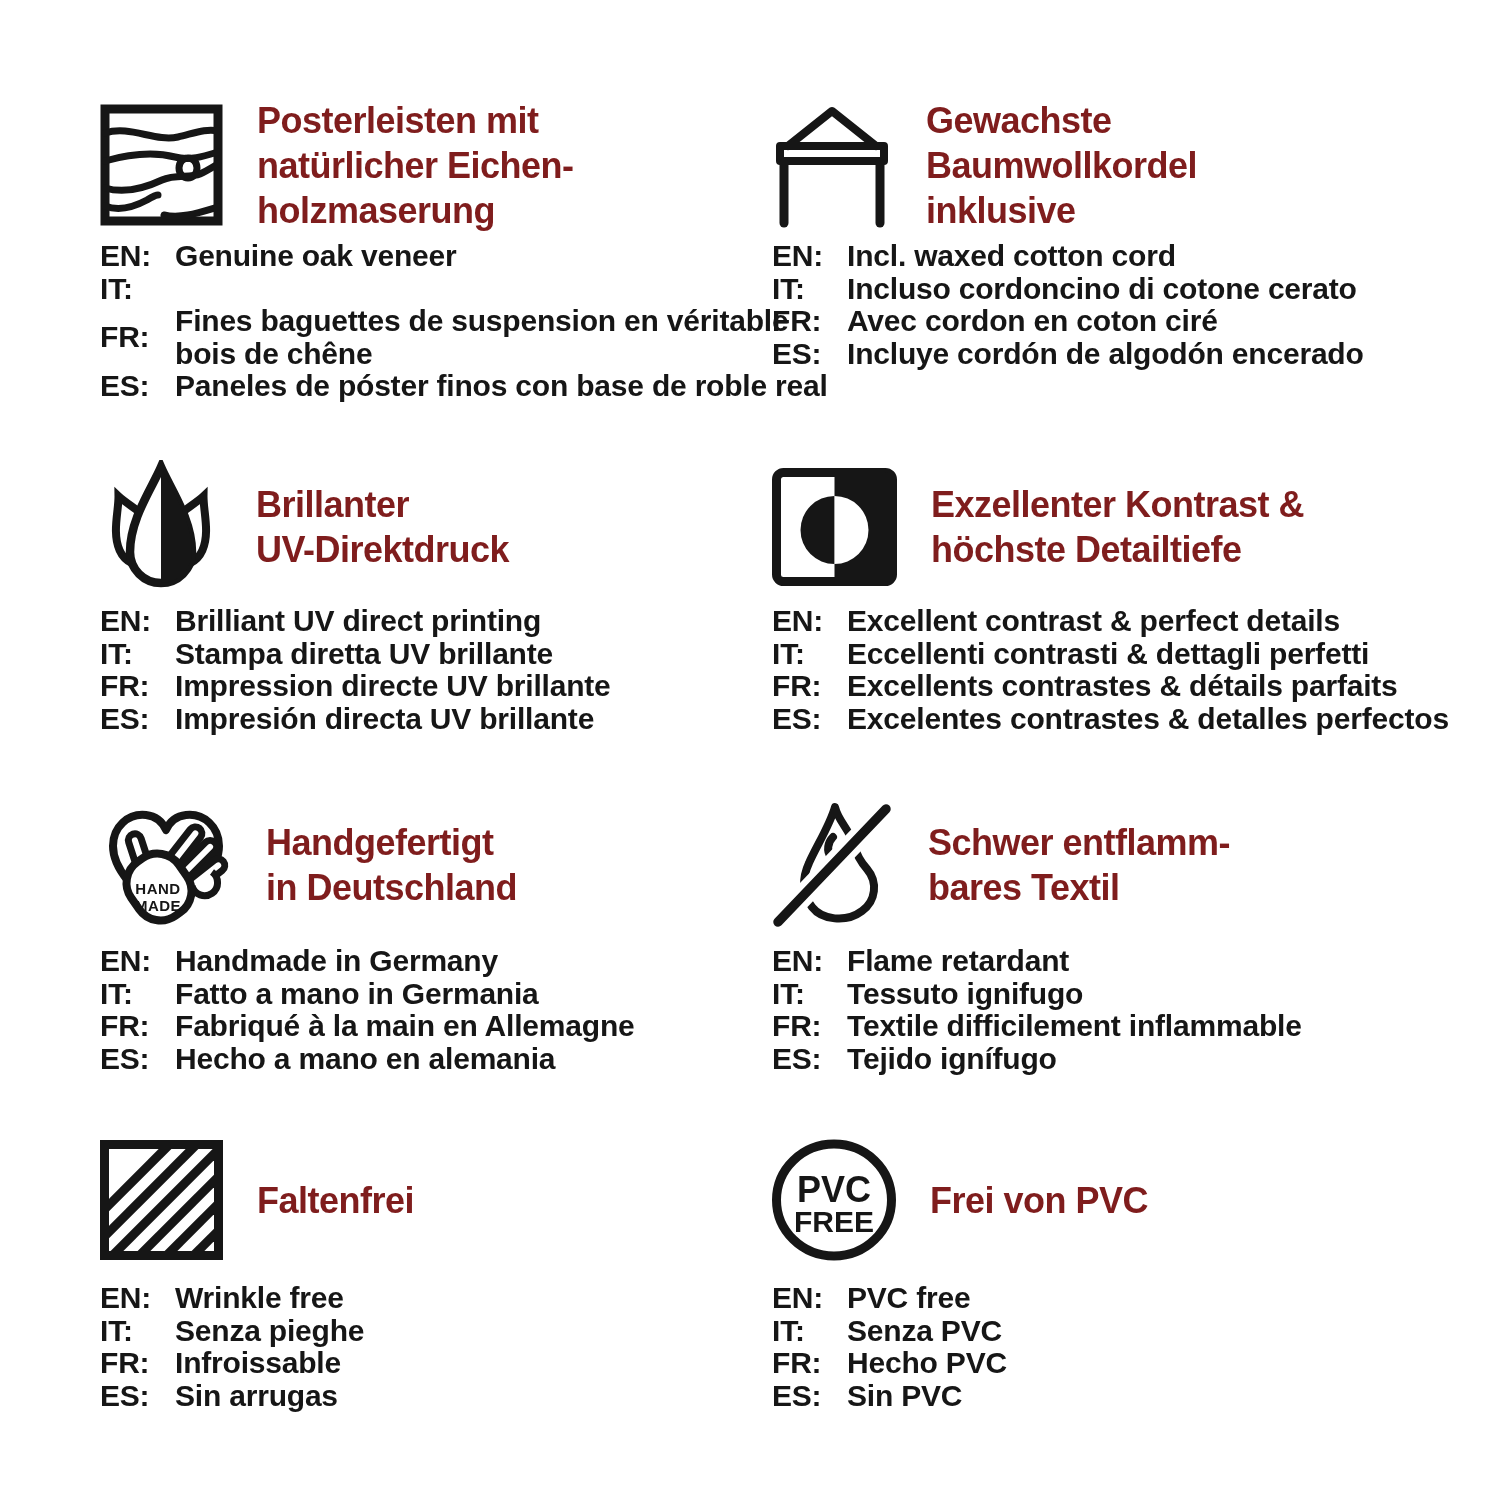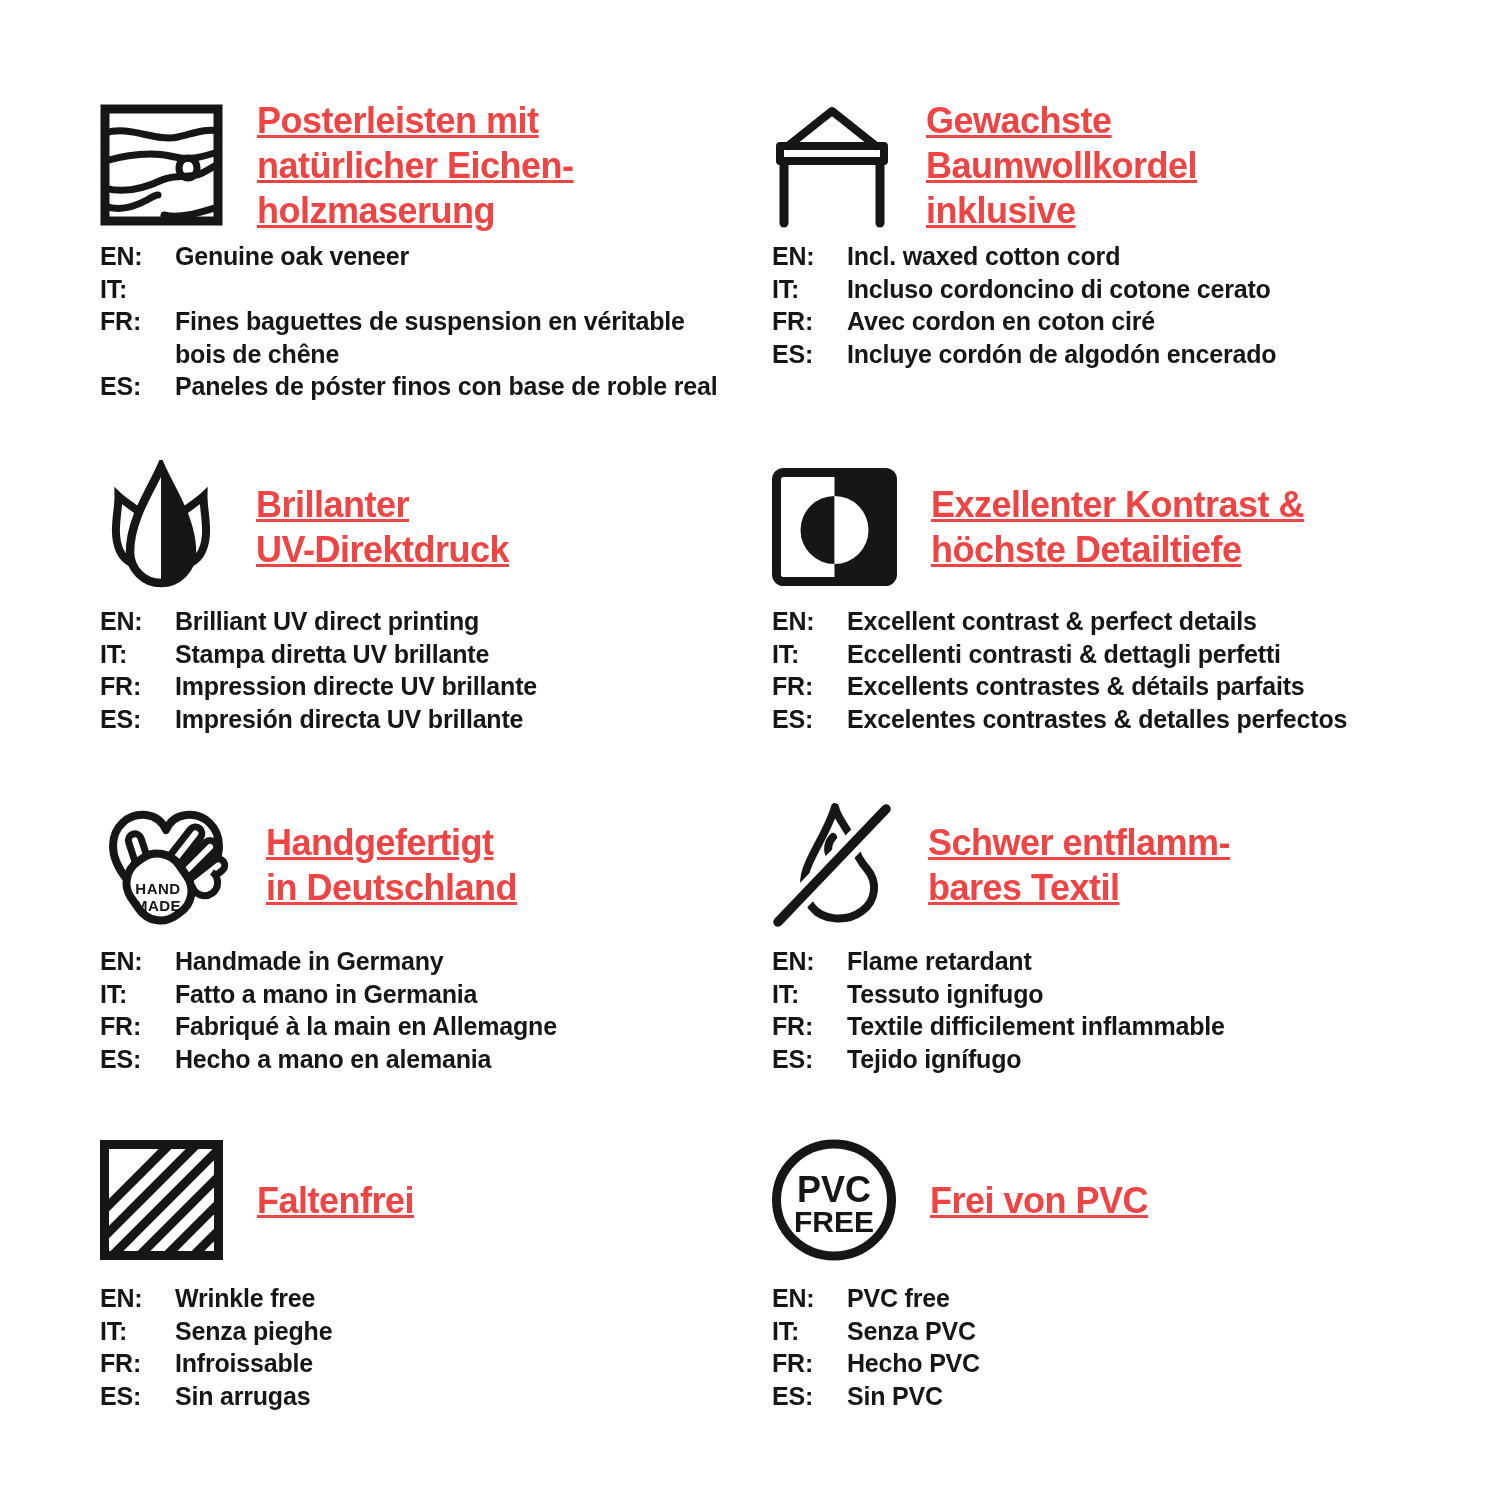--- a/index.html
+++ b/index.html
@@ -10,28 +10,28 @@
   }
   .feature { position:absolute; width:700px; }
   .feature-header { display:flex; align-items:center; gap:34px; }
   .r1 .feature-header { height:140px; }
   .r2 .feature-header { height:138px; }
   .r3 .feature-header { height:140px; }
   .r4 .feature-header { height:140px; }
   .icon { flex:0 0 auto; display:flex; }
   .title {
     margin:0; font-size:36px; line-height:45px; font-weight:800;
-    letter-spacing:-0.5px; white-space:pre-line; color:#ef4444;text-decoration:underline;
+    letter-spacing:-0.5px; white-space:pre-line; color:#7f1d1d;
   }
   .langs { list-style:none; margin:0; padding:0; }
   .r1 .langs { margin-top:5px; }
   .r2 .langs { margin-top:9px; }
   .r3 .langs { margin-top:10px; }
   .r4 .langs { margin-top:12px; }
-  .lang-row { display:flex; font-size:25px; line-height:32.5px; font-weight:700; letter-spacing:-0.2px; }
+  .lang-row { display:flex; font-size:30px; line-height:32.5px; font-weight:700; letter-spacing:-0.2px;align-items:center; }
   .lang-label { flex:0 0 75px; }
   .lang-text { white-space:pre; }
   svg { display:block; }
   svg text { font-family:"Liberation Sans", sans-serif; font-weight:800; fill:#161616; }
   .hm-text { font-size:15px; letter-spacing:0.5px; }
 </style>
 </head>
 <body>
 
 <section class="feature r1" style="left:100px; top:95px;">

